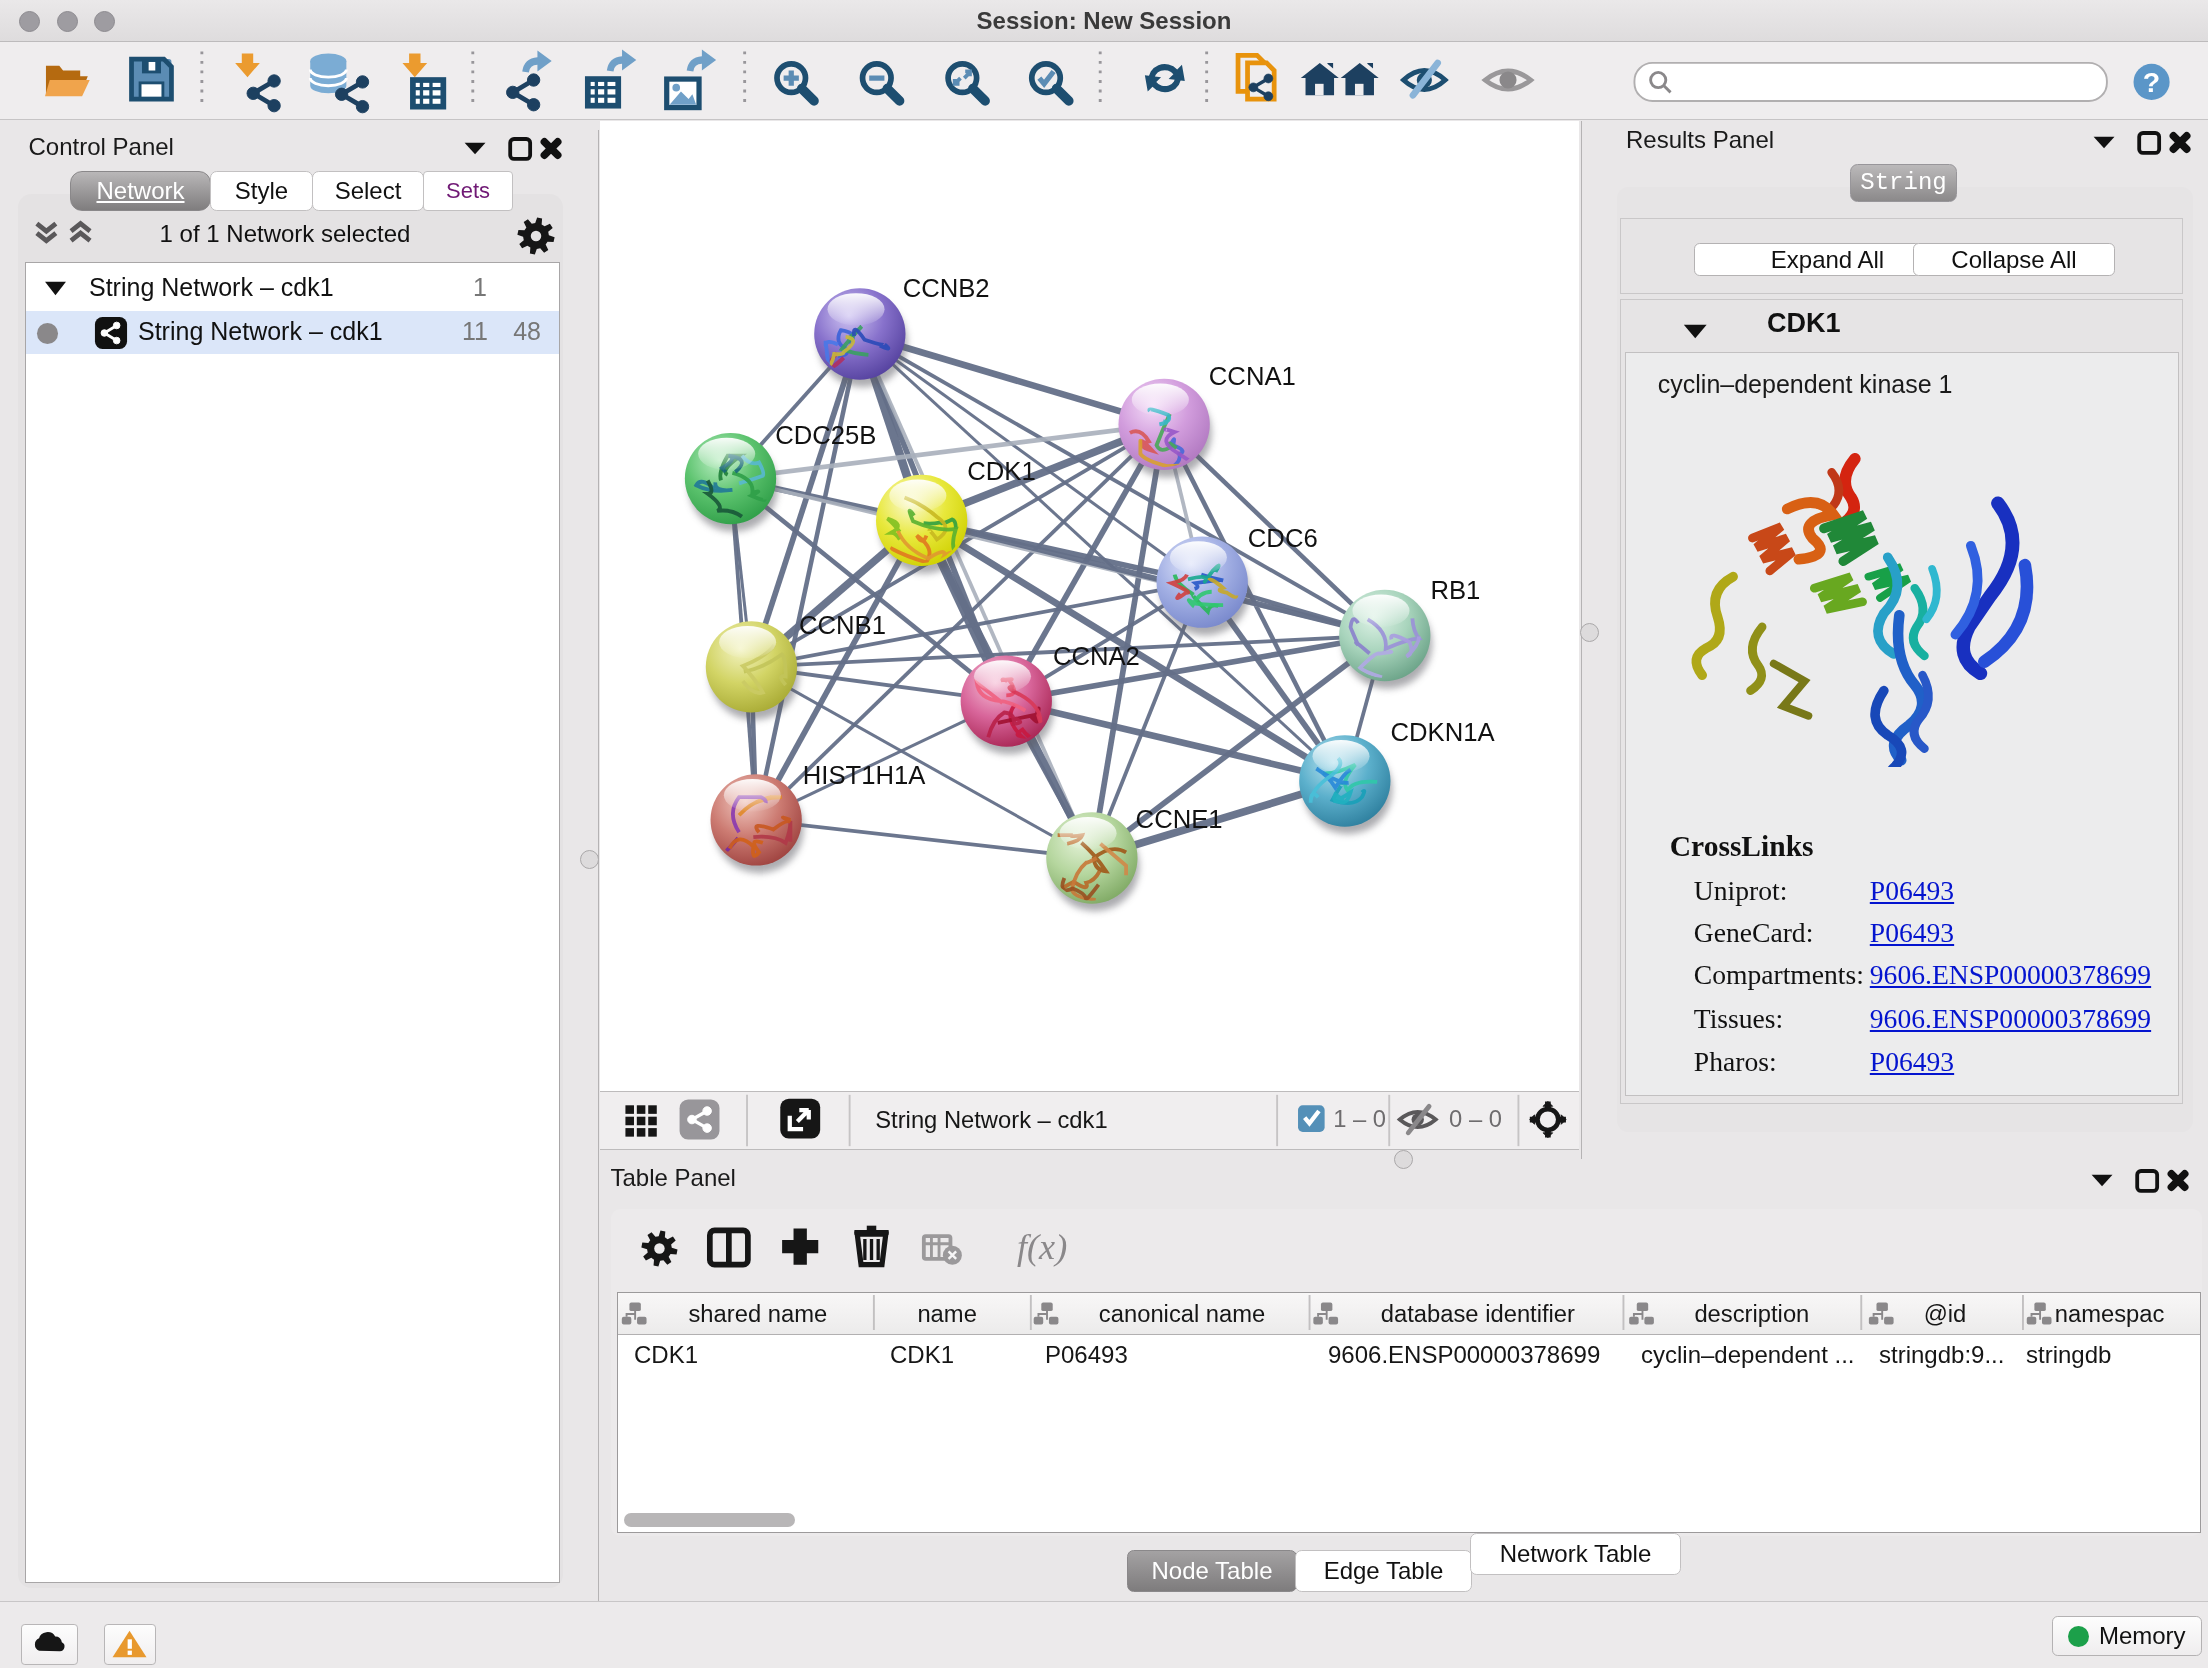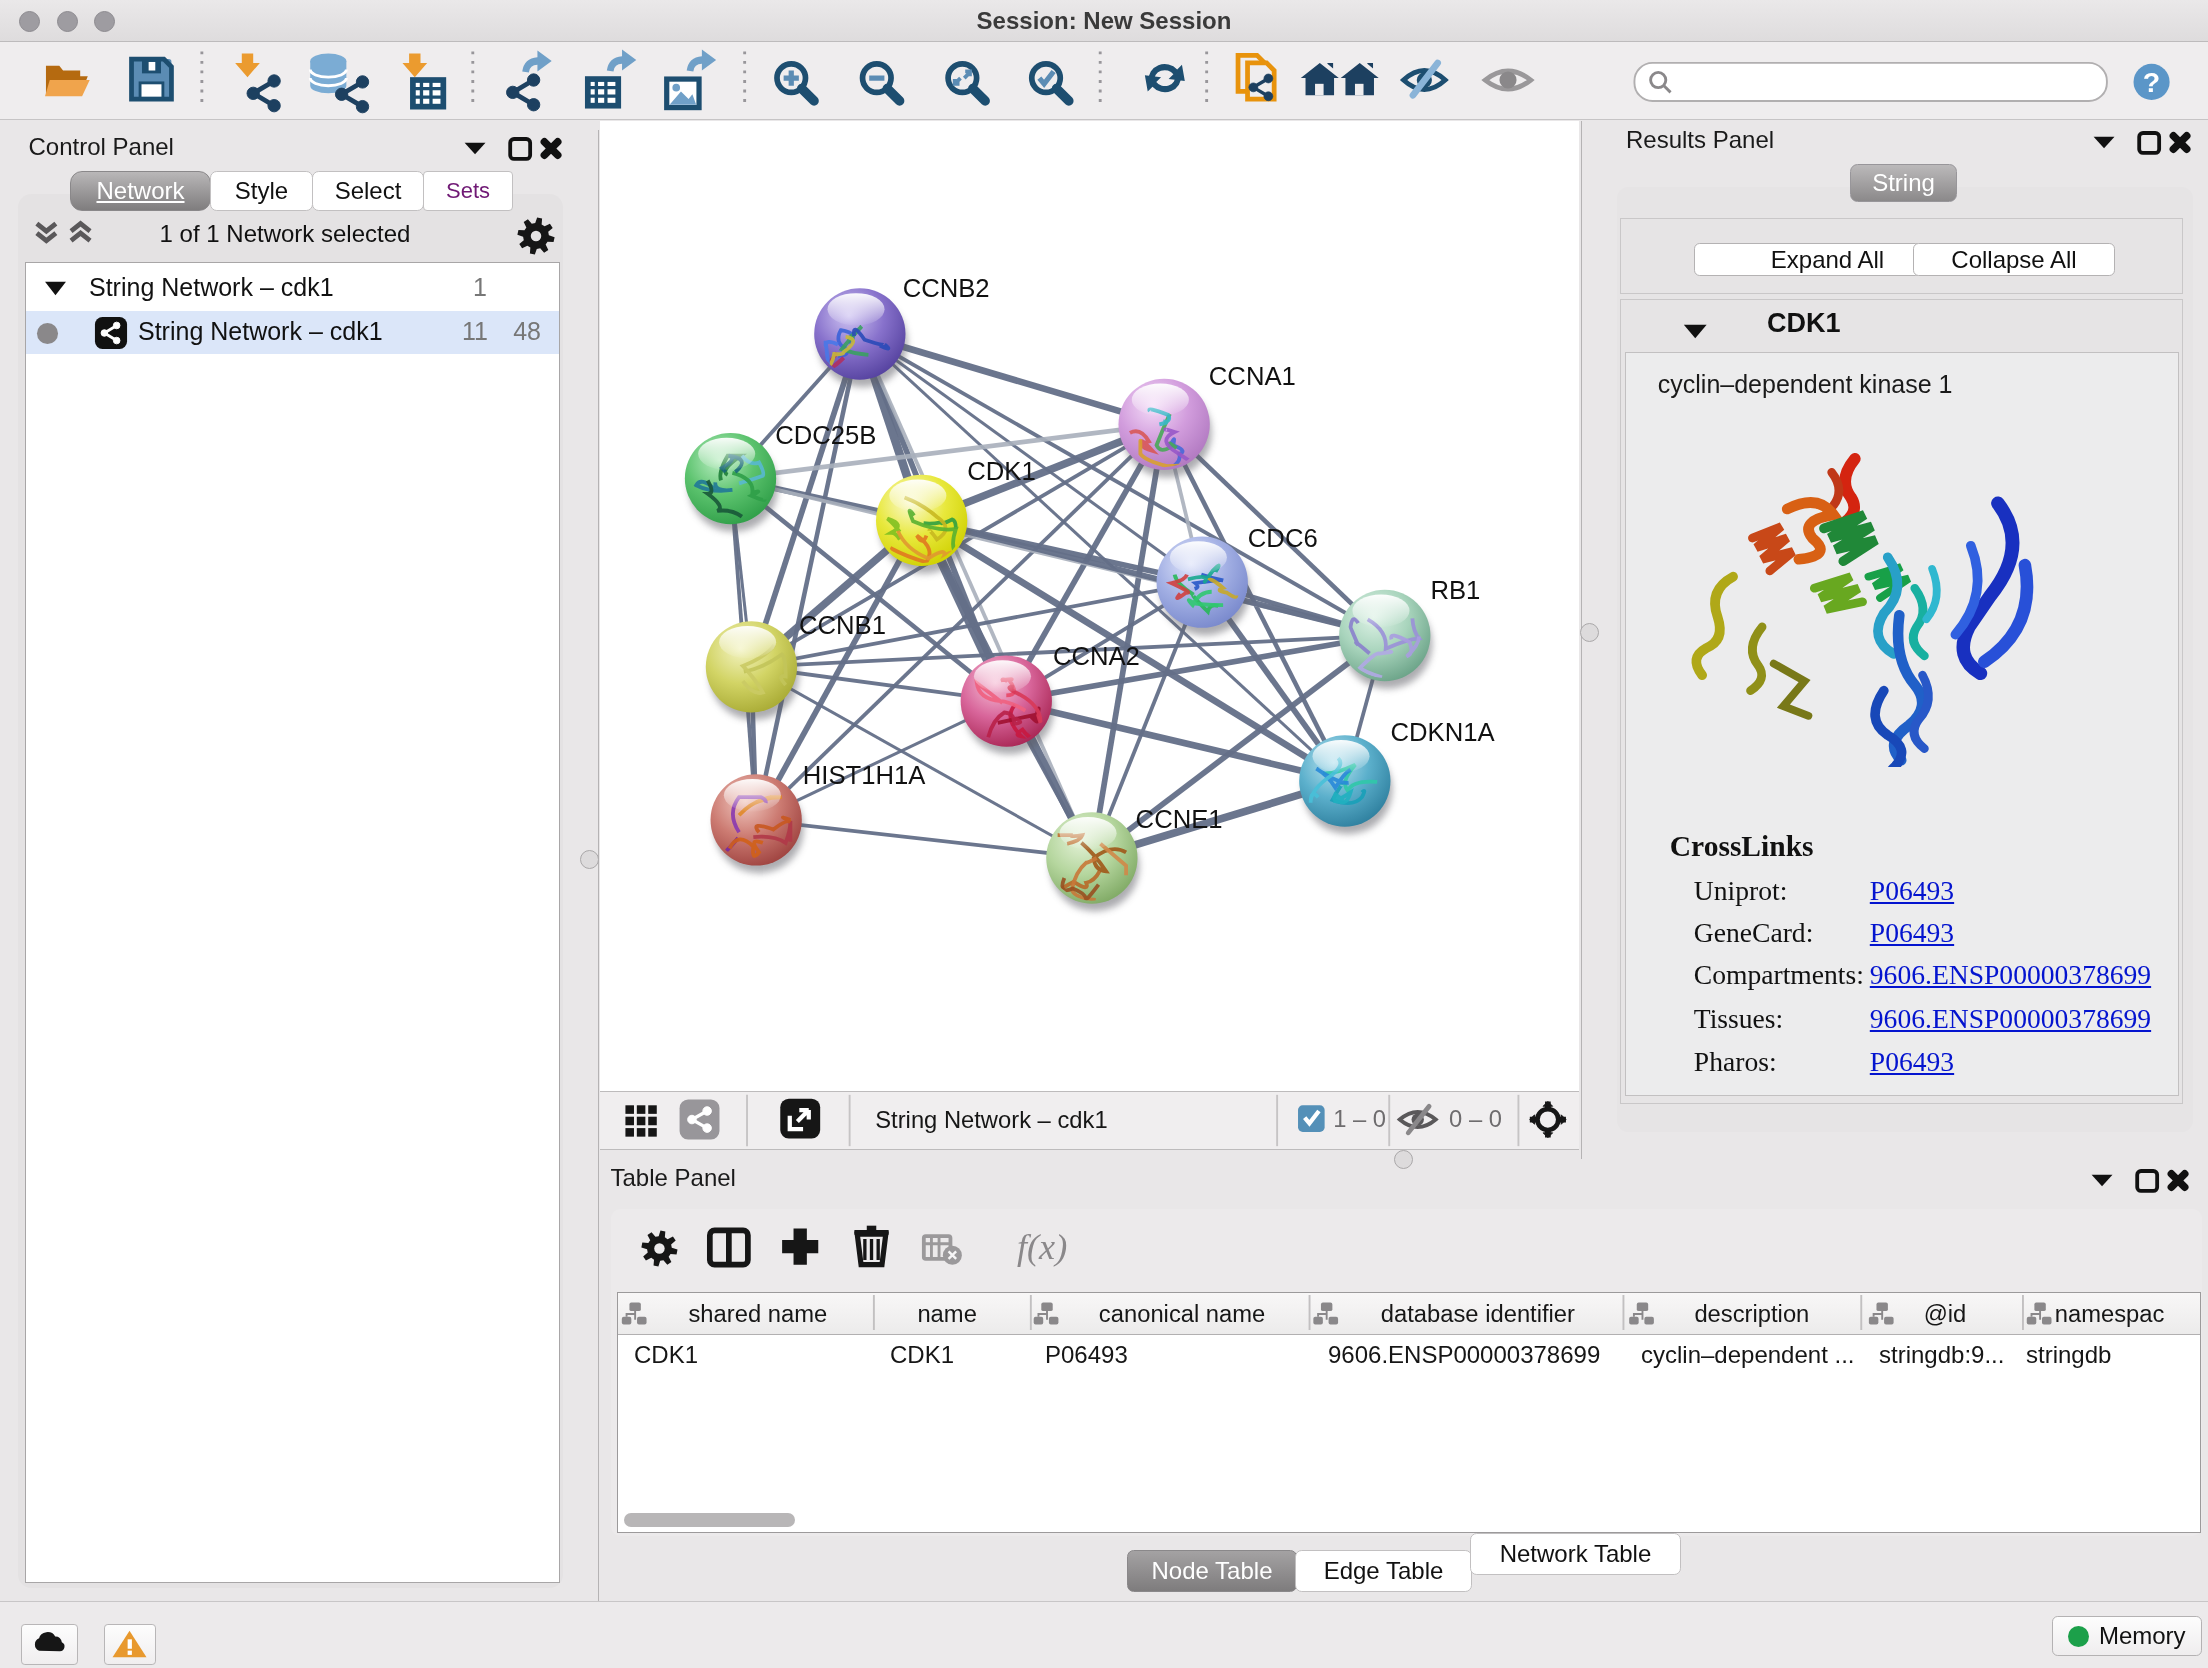--- a/index.html
+++ b/index.html
@@ -569,21 +569,21 @@
 </svg>
 </div>
 <div id="resultspanel" class="abs">
 <div class="abs paneltitle" style="left:44px;top:4.8px;">Results Panel</div>
 <svg class="abs" style="left:504px;top:7.6px;" width="114" height="27" viewBox="0 0 120 28">
 <path d="M8,8 L30,8 L19,20 Z" fill="#111"></path>
 <rect x="56" y="4" width="21" height="21" rx="4" fill="none" stroke="#111" stroke-width="4"></rect>
 <path d="M92,7 L106,21 M106,7 L92,21" stroke="#111" stroke-width="8" stroke-linecap="round"></path>
 </svg>
 <div class="abs" style="left:35px;top:66px;width:576px;height:945px;background:#e6e4e5;border-radius:11.4px;"></div>
-<div class="abs" style="left:268px;top:43px;width:105px;height:36px;background:linear-gradient(#bbb9ba,#8b898a);border:1px solid #98969a;border-radius:7.6px;color:#fff;font-size:24px;text-align:center;line-height:36px;">String</div>
+<div class="abs" style="left:268px;top:43px;width:105px;height:36px;background:linear-gradient(#bbb9ba,#8b898a);border:1px solid #98969a;border-radius:7.6px;color:#fff;font-size:24px;text-align:center;line-height:36px;font-family:Liberation Mono, monospace;">String</div>
 <div class="abs" style="left:38px;top:97px;width:563px;height:76px;border:1.9px solid #c9c7c8;box-sizing:border-box;"></div>
 <div class="wbtn" style="left:112px;top:122px;width:185px;height:31px;line-height:31px;border-radius:5.7px;padding-left:40px;">Expand All</div>
 <div class="wbtn" style="left:331px;top:122px;width:200px;height:31px;line-height:31px;border-radius:5.7px;">Collapse All</div>
 <div class="abs" style="left:38px;top:178px;width:563px;height:805px;border:1.9px solid #c9c7c8;box-sizing:border-box;background:#e6e4e5;">
  <svg class="abs" style="left:60px;top:21px;" width="28.5" height="21" viewBox="0 0 30 22">
         <path d="M3,4 L27,4 L15,18 Z" fill="#111"></path>
       </svg>
  <div class="abs" style="left:146px;top:7.6px;font-size:27px;font-weight:bold;color:#111;">CDK1</div>
  <div class="abs" style="left:3.8px;top:52px;width:552px;height:742px;background:#ececed;border:1px solid #c2c0c1;">
   <div class="abs" style="left:32px;top:17px;font-size:25px;color:#1a1a1a;">cyclin–dependent kinase 1</div>

